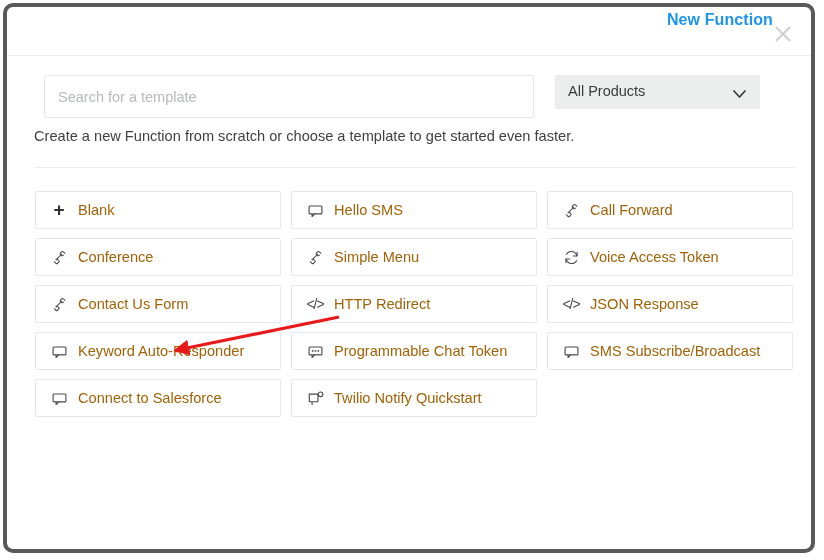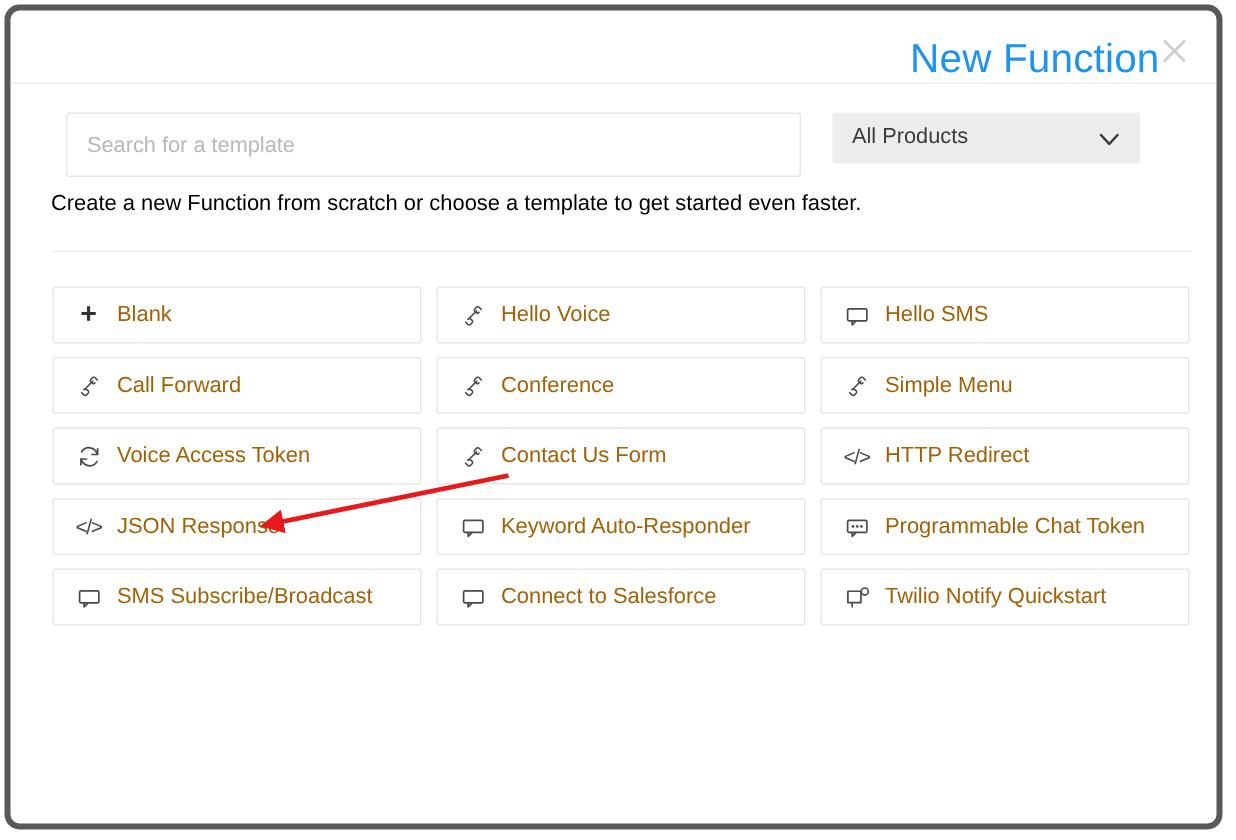--- a/index.html
+++ b/index.html
@@ -31,25 +31,26 @@
   
   #modal-header {
     position: relative;
     height: 49px;
     border-bottom: 1px solid #eceded;
     box-sizing: border-box;
   }
   #dialog-title {
     position: absolute;
     right: 38px;
-    top: 17px;
-    font-size: 27px;
+    top: 4px;
+    font-size: 16px;
     color: #1f94ec;
     letter-spacing: .1px;
     white-space: nowrap;
+    font-weight: bold;
   }
   #close-icon {
     position: absolute;
     right: 17px;
     top: 16px;
     width: 22px;
     height: 22px;
     cursor: pointer;
   }
   #close-icon svg { display: block; }
@@ -105,21 +106,21 @@
     width: 15px;
     height: 12px;
   }
 
   
   #description {
     position: absolute;
     left: 27px;
     top: 121px;
     font-size: 14.6px;
-    color: #000000;
+    color: #404040;
     letter-spacing: 0;
   }
 
   #grid-divider {
     position: absolute;
     left: 28px;
     top: 160px;
     width: 760px;
     height: 1px;
     background: #eceded;
@@ -261,32 +262,20 @@
   <div id="template-grid">
       <div class="template-card">
         <span class="tpl-icon">
           <span class="plus-glyph">+</span>
         </span>
         <span class="tpl-label">Blank</span>
       </div>
       <div class="template-card">
         <span class="tpl-icon">
           <svg viewBox="0 0 18 18" width="17" height="17" aria-hidden="true">
-            <g fill="none" stroke="#4a4a4a" stroke-width="1.1" stroke-linejoin="round">
-              <path d="M3.3 13.2 L5.2 15.1 C5.8 15.7 6.7 15.6 7.2 15.0 L8.3 13.7 C8.7 13.2 8.6 12.5 8.1 12.1 L7.0 11.2 C6.6 10.9 6.0 10.9 5.6 11.2 L4.9 11.8"></path>
-              <path d="M15.0 4.9 L13.1 3.0 C12.5 2.4 11.6 2.5 11.1 3.1 L10.0 4.4 C9.6 4.9 9.7 5.6 10.2 6.0 L11.3 6.9 C11.7 7.2 12.3 7.2 12.7 6.9 L13.4 6.3"></path>
-              <path d="M5.3 11.6 L11.7 5.2"></path>
-            </g>
-          </svg>
-        </span>
-        <span class="tpl-label">Hello Voice</span>
-      </div>
-      <div class="template-card">
-        <span class="tpl-icon">
-          <svg viewBox="0 0 18 18" width="17" height="17" aria-hidden="true">
             <g fill="none" stroke="#4a4a4a" stroke-width="1.2" stroke-linejoin="round">
               <rect x="2.2" y="4.2" width="13.6" height="8.4" rx="1"></rect>
               <path d="M5.4 12.6 L5.4 15.4 L8.3 12.6"></path>
             </g>
           </svg>
         </span>
         <span class="tpl-label">Hello SMS</span>
       </div>
       <div class="template-card">
         <span class="tpl-icon">

